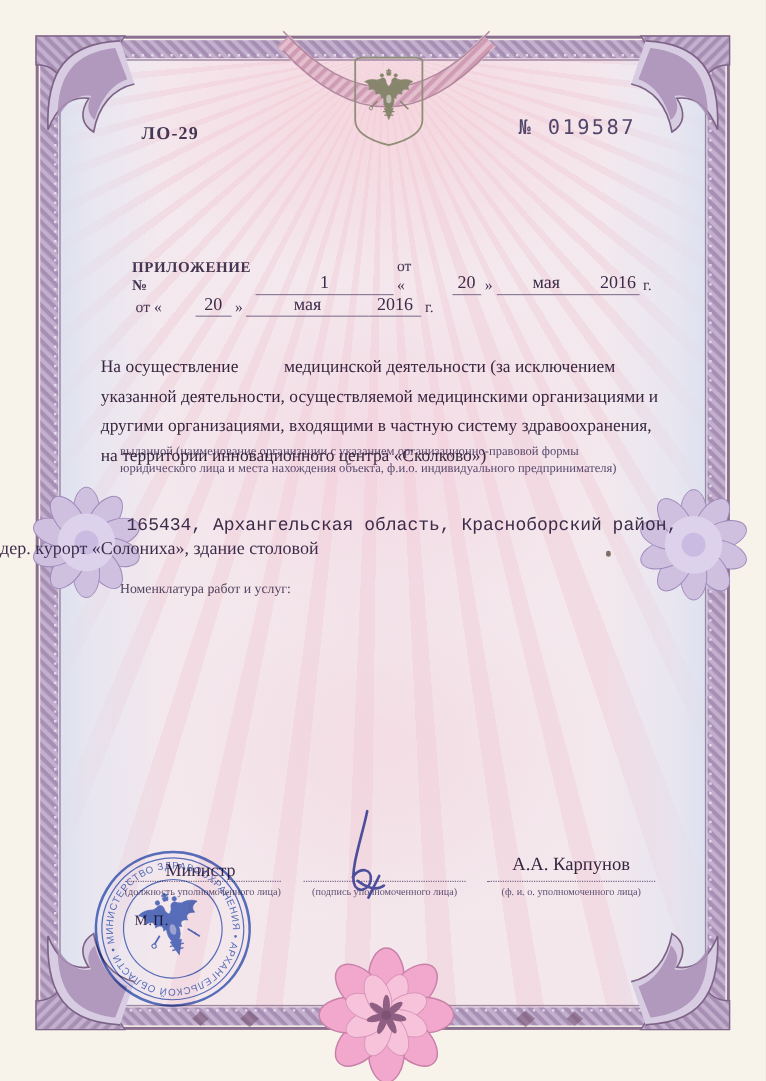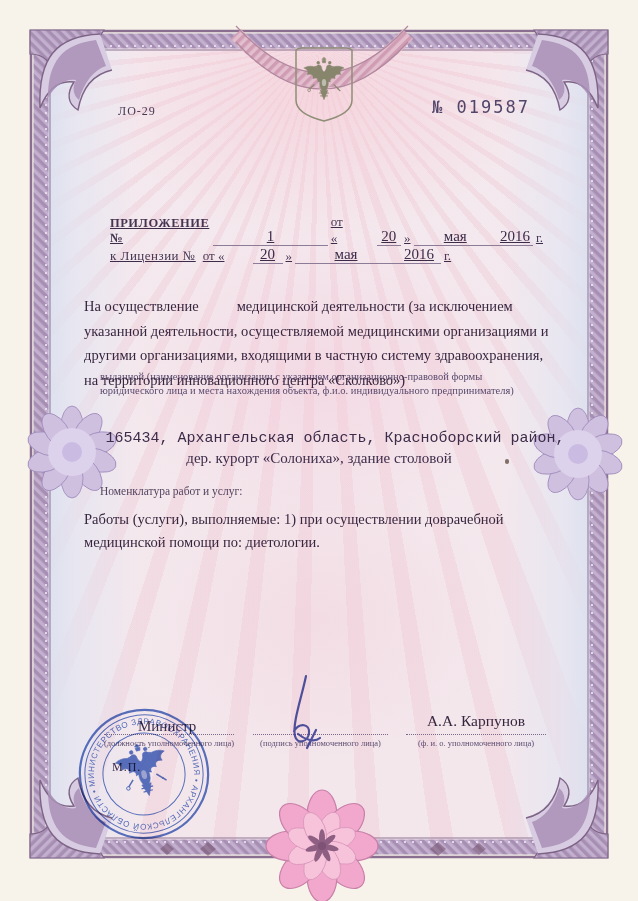--- a/index.html
+++ b/index.html
@@ -9,38 +9,38 @@
     background:
       radial-gradient(ellipse 300px 210px at 50% 6%, rgba(246,196,208,.55), rgba(246,196,208,0) 70%),
       radial-gradient(ellipse 270px 230px at 50% 42%, rgba(244,203,218,.5), rgba(244,203,218,0) 70%),
       radial-gradient(ellipse 250px 210px at 50% 72%, rgba(243,205,217,.42), rgba(243,205,217,0) 70%),
       linear-gradient(90deg,#dce0ef 0%, rgba(226,229,242,.65) 6%, rgba(240,238,246,0) 17%,
         rgba(240,238,246,0) 83%, rgba(226,229,242,.65) 94%, #dce0ef 100%),
       repeating-conic-gradient(from 160deg at 50% 0%, rgba(236,170,188,.20) 0deg 1.6deg, rgba(255,255,255,0) 1.6deg 5.2deg),
       linear-gradient(#f4e9ee,#f3e7ec);}
   svg.deco{position:absolute;left:0;top:0;z-index:2;pointer-events:none;}
   .txt{position:absolute;z-index:3;}
-  .lo{left:118px;top:104px;font-size:12px;font-weight:normal;letter-spacing:1px;color:#473653;}
+  .lo{left:118px;top:104px;font-size:15px;font-weight:bold;letter-spacing:1px;color:#473653;}
   .serial{left:432px;top:97px;font-family:"DejaVu Sans Mono",monospace;font-size:17px;
           letter-spacing:2px;color:#51456a;}
   .title{left:0;top:123px;width:100%;text-align:center;font-weight:bold;font-size:17px;
          line-height:20px;color:#432f3f;}
-  .fieldrow{left:110px;width:436px;display:flex;align-items:flex-end;text-decoration:underline;}
+  .fieldrow{left:110px;width:436px;display:flex;align-items:flex-end;}
   .row-app{top:214px;} .row-lic{top:246px;}
   .flabel{font-size:12.5px;font-weight:bold;letter-spacing:.5px;padding-right:4px;color:#463551;}
   .flabel.lc{font-weight:normal;font-size:13px;}
   .blank{border-bottom:1px solid #8d7c98;text-align:center;font-size:15px;line-height:17px;}
   .b-num{width:140px;} .b-day{width:30px;margin-left:25px;} .b-month{width:102px;} .b-year{width:44px;}
   .from,.gsuf{font-size:13px;padding:0 3px;color:#463551;}
   .para{left:84px;top:294px;width:474px;font-size:14.5px;line-height:24.5px;color:#38263f;}
   .gap{display:inline-block;width:38px;}
   .note{left:100px;top:370px;width:442px;font-size:10.5px;line-height:13.5px;color:#5a4a6e;}
   .org{left:0;top:400px;width:100%;text-align:center;font-size:15.5px;color:#38263f;}
   .addr1{left:16px;top:430px;width:100%;text-align:center;font-size:15px;font-family:Liberation Mono, monospace;}
-  .addr2{left:0;top:450px;width:100%;text-align:center;font-size:15px;}
+  .addr2{left:0;top:450px;width:100%;font-size:15px;}
   .nomen{left:100px;top:485px;font-size:11.5px;color:#54445f;}
   .works{left:84px;top:508px;width:484px;font-size:14.5px;line-height:23px;color:#38263f;}
   .minister{left:138px;top:718px;font-size:15px;color:#3f2f4e;}
   .sigline{top:734px;border-bottom:1px dotted #7c6a8a;height:0;}
   .l1{left:104px;width:130px;} .l2{left:253px;width:135px;} .l3{left:406px;width:140px;}
   .cap{top:738px;font-size:8.5px;color:#5c4c70;text-align:center;white-space:nowrap;}
   .c1{left:92px;width:154px;} .c2{left:245px;width:151px;} .c3{left:398px;width:156px;}
   .signer{left:406px;top:712px;width:140px;text-align:center;font-size:15.5px;color:#38263f;}
   .mp{left:112px;top:760px;font-size:12px;letter-spacing:1px;color:#3f2f4e;}
   .speck{left:505px;top:459px;width:4px;height:5px;background:rgba(92,70,58,.75);border-radius:2px;}
@@ -180,38 +180,36 @@
     <span class="blank b-num">1</span>
     <span class="from">от «</span>
     <span class="blank b-day">20</span>
     <span class="from">»</span>
     <span class="blank b-month">мая</span>
     <span class="blank b-year">2016</span>
     <span class="gsuf">г.</span>
   </div>
 
   <div class="txt fieldrow row-lic">
-    <span class="flabel lc">к Лицензии №</span>
     <span class="from">от «</span>
     <span class="blank b-day">20</span>
     <span class="from">»</span>
     <span class="blank b-month">мая</span>
     <span class="blank b-year">2016</span>
     <span class="gsuf">г.</span>
   </div>
 
   <div class="txt note">выданной (наименование организации с указанием организационно-правовой формы юридического лица и места нахождения объекта, ф.и.о. индивидуального предпринимателя)</div>
   <div class="txt para">
     <span>На осуществление</span><span class="gap"></span><span>медицинской деятельности (за исключением указанной деятельности, осуществляемой медицинскими организациями и другими организациями, входящими в частную систему здравоохранения, на территории инновационного центра «Сколково»)</span>
   </div>
   <div class="txt addr1">165434, Архангельская область, Красноборский район,</div>
   <div class="txt addr2">дер. курорт «Солониха», здание столовой</div>
   <div class="txt speck"></div>
   <div class="txt nomen">Номенклатура работ и услуг:</div>
-  <div class="txt works">Работы (услуги), выполняемые: 1) при осуществлении доврачебной медицинской помощи по: диетологии.</div>
 
   <div class="txt minister">Министр</div>
   <div class="txt signer">А.А. Карпунов</div>
   <div class="txt sigline l1"></div>
   <div class="txt sigline l2"></div>
   <div class="txt sigline l3"></div>
   <div class="txt cap c1">(должность уполномоченного лица)</div>
   <div class="txt cap c2">(подпись уполномоченного лица)</div>
   <div class="txt cap c3">(ф. и. о. уполномоченного лица)</div>
   <div class="txt mp">М.П.</div>

